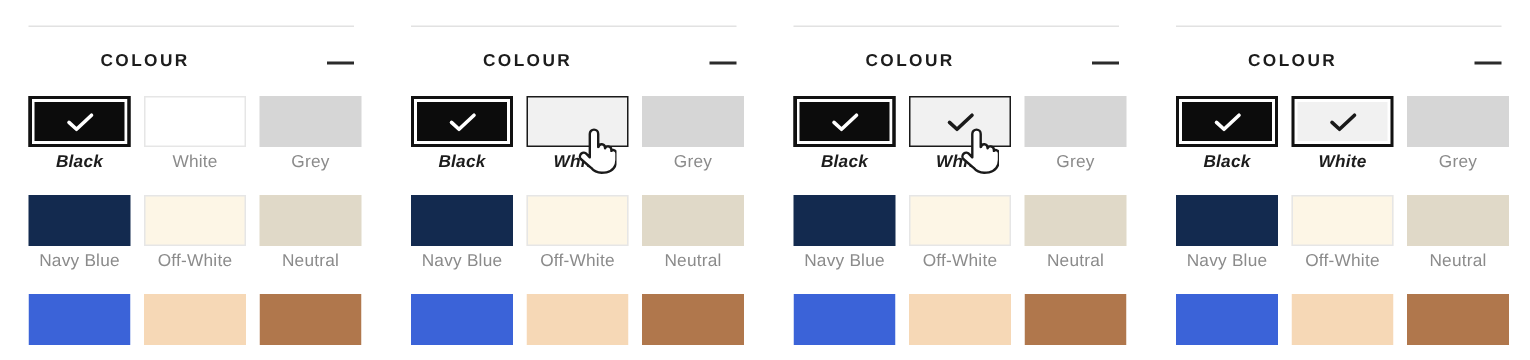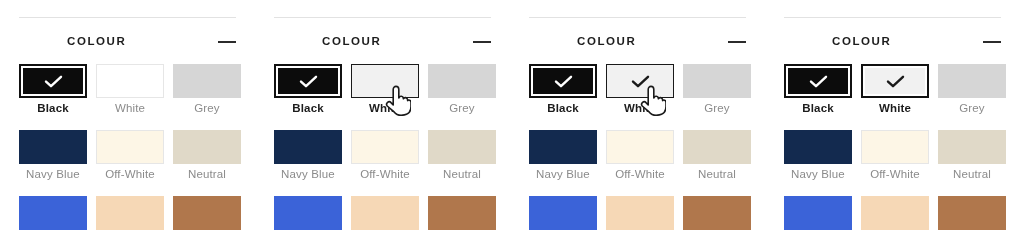--- a/index.html
+++ b/index.html
@@ -106,20 +106,21 @@
     text-align: center;
     font-size: 11.5px;
     line-height: 14px;
     color: #8b8b8b;
     letter-spacing: 0.15px;
     white-space: nowrap;
   }
   .swatch-label.active {
     color: #1c1c1c;
     font-weight: bold;
+    font-style: italic;
   }
   .check {
     width: 19px;
     height: 13px;
     display: block;
   }
   .check path {
     fill: none;
     stroke-width: 2.4;
     stroke-linecap: round;

